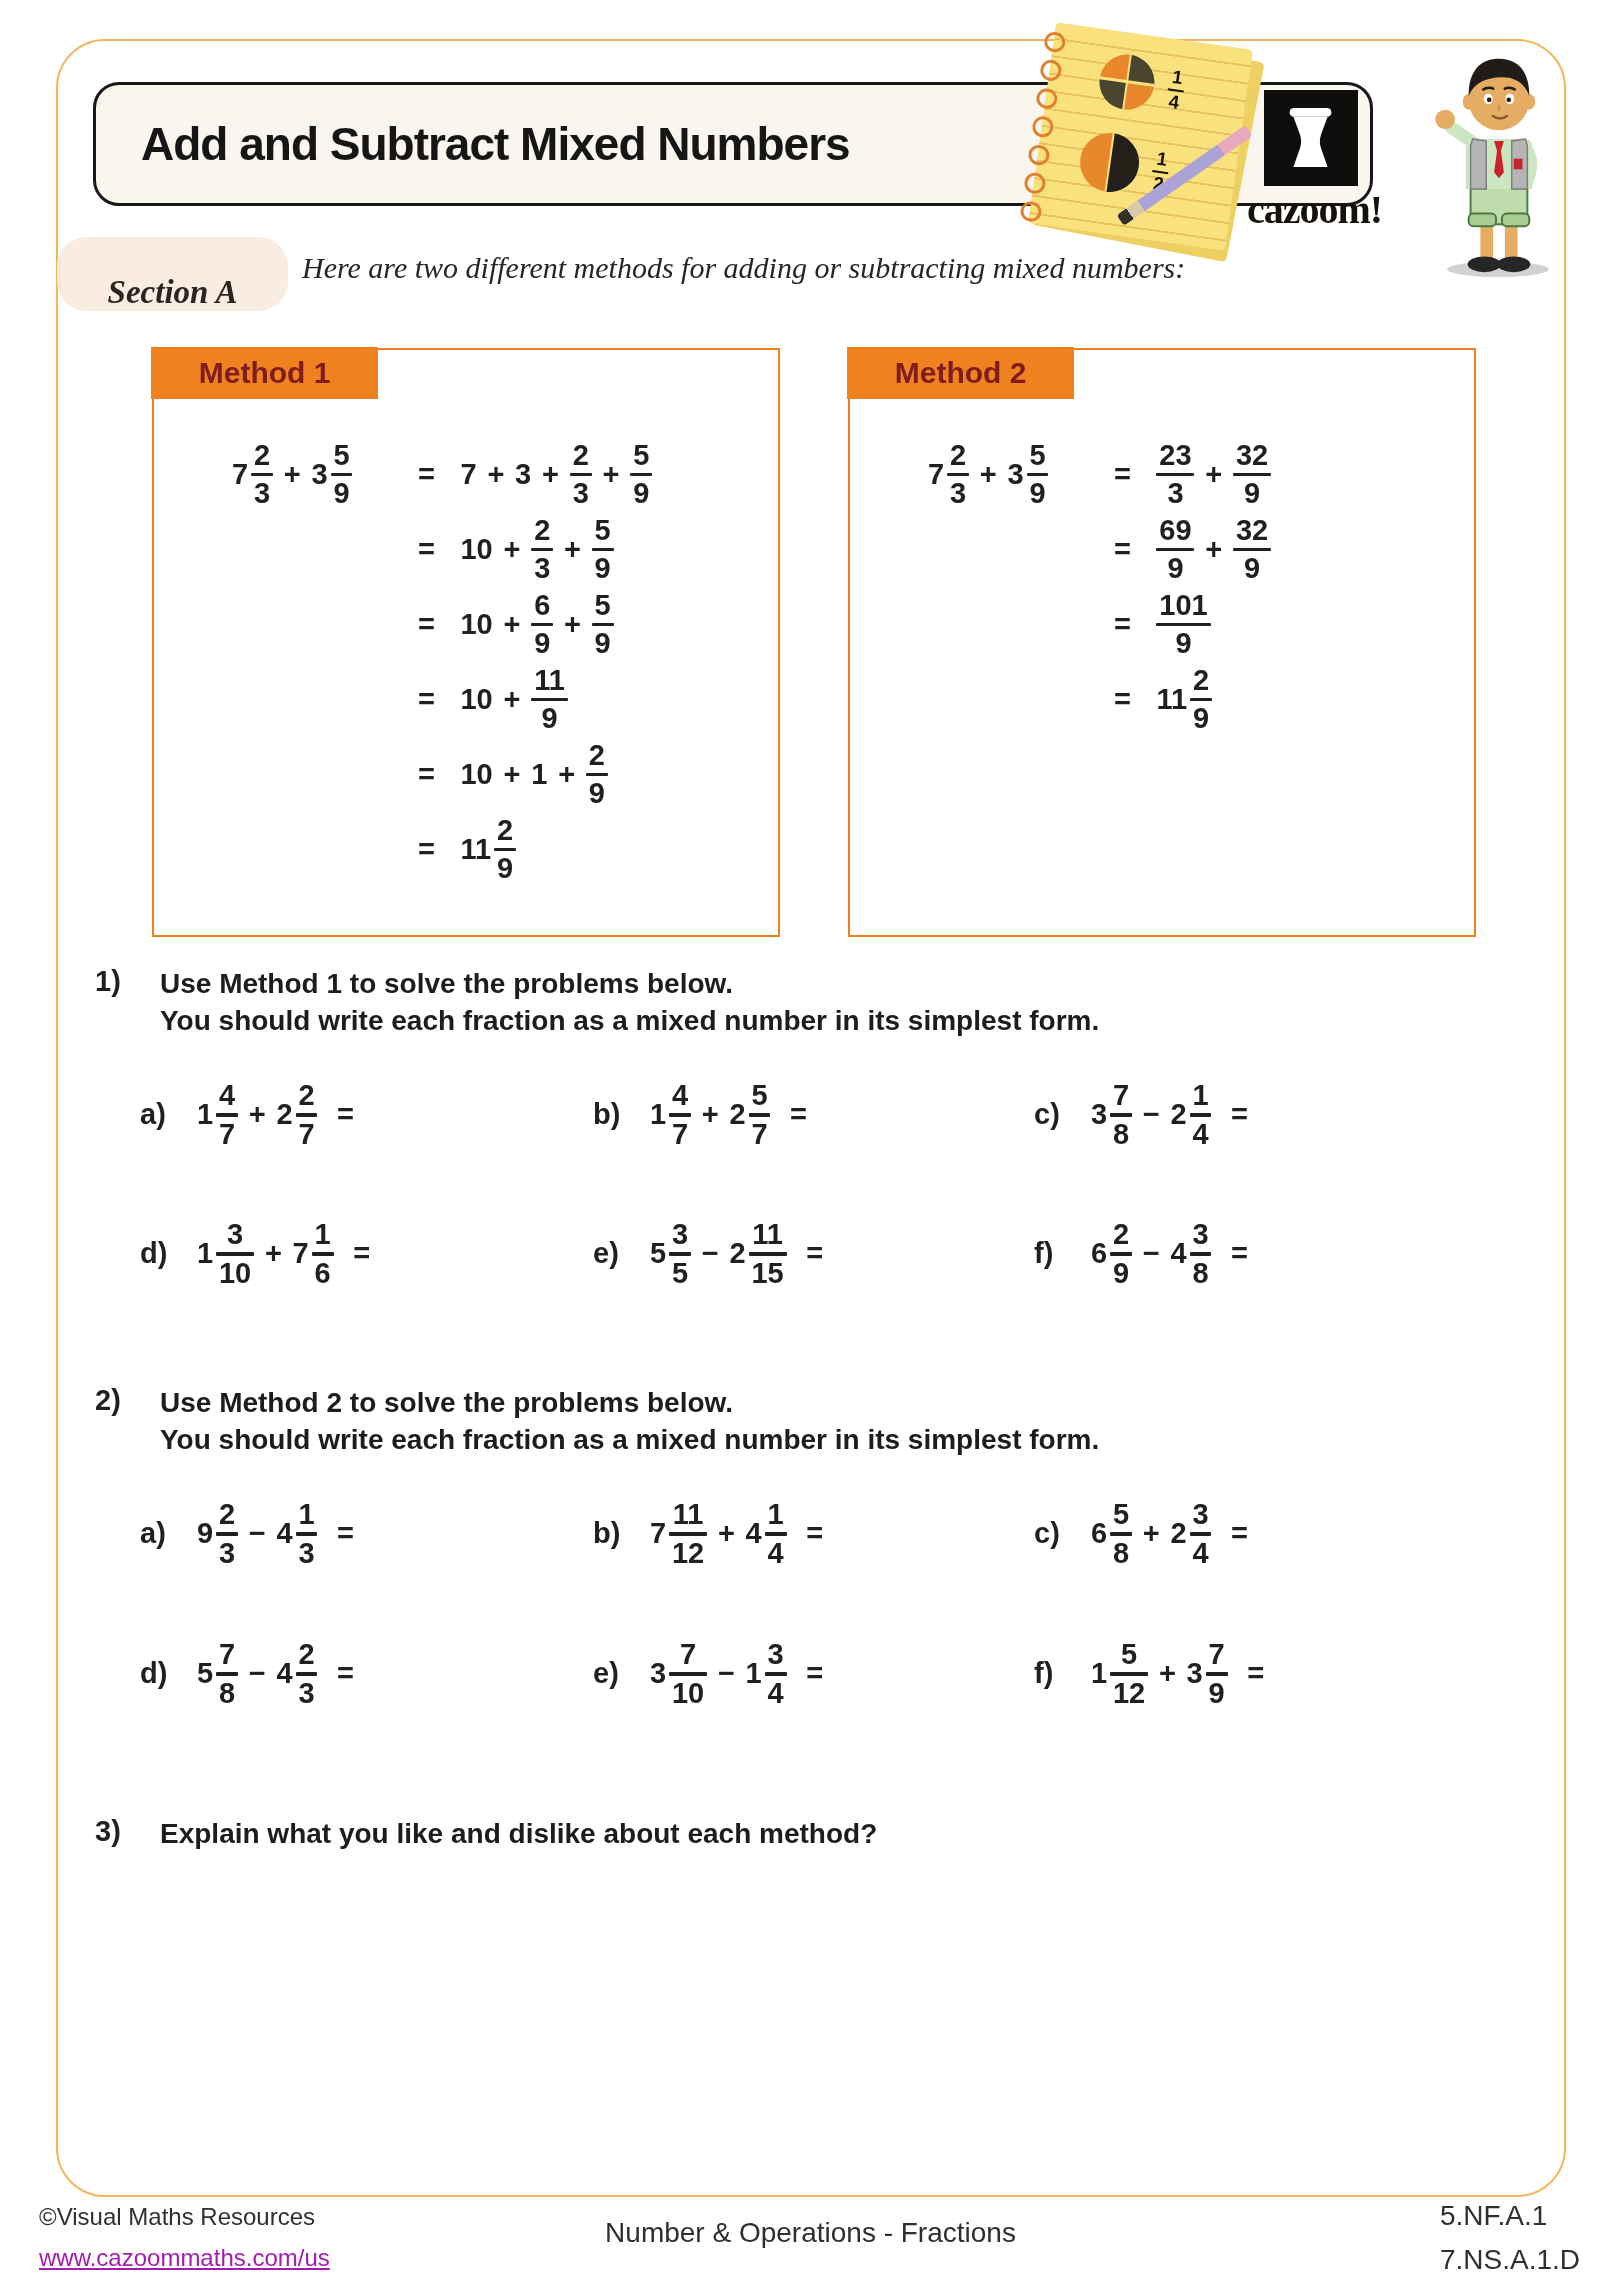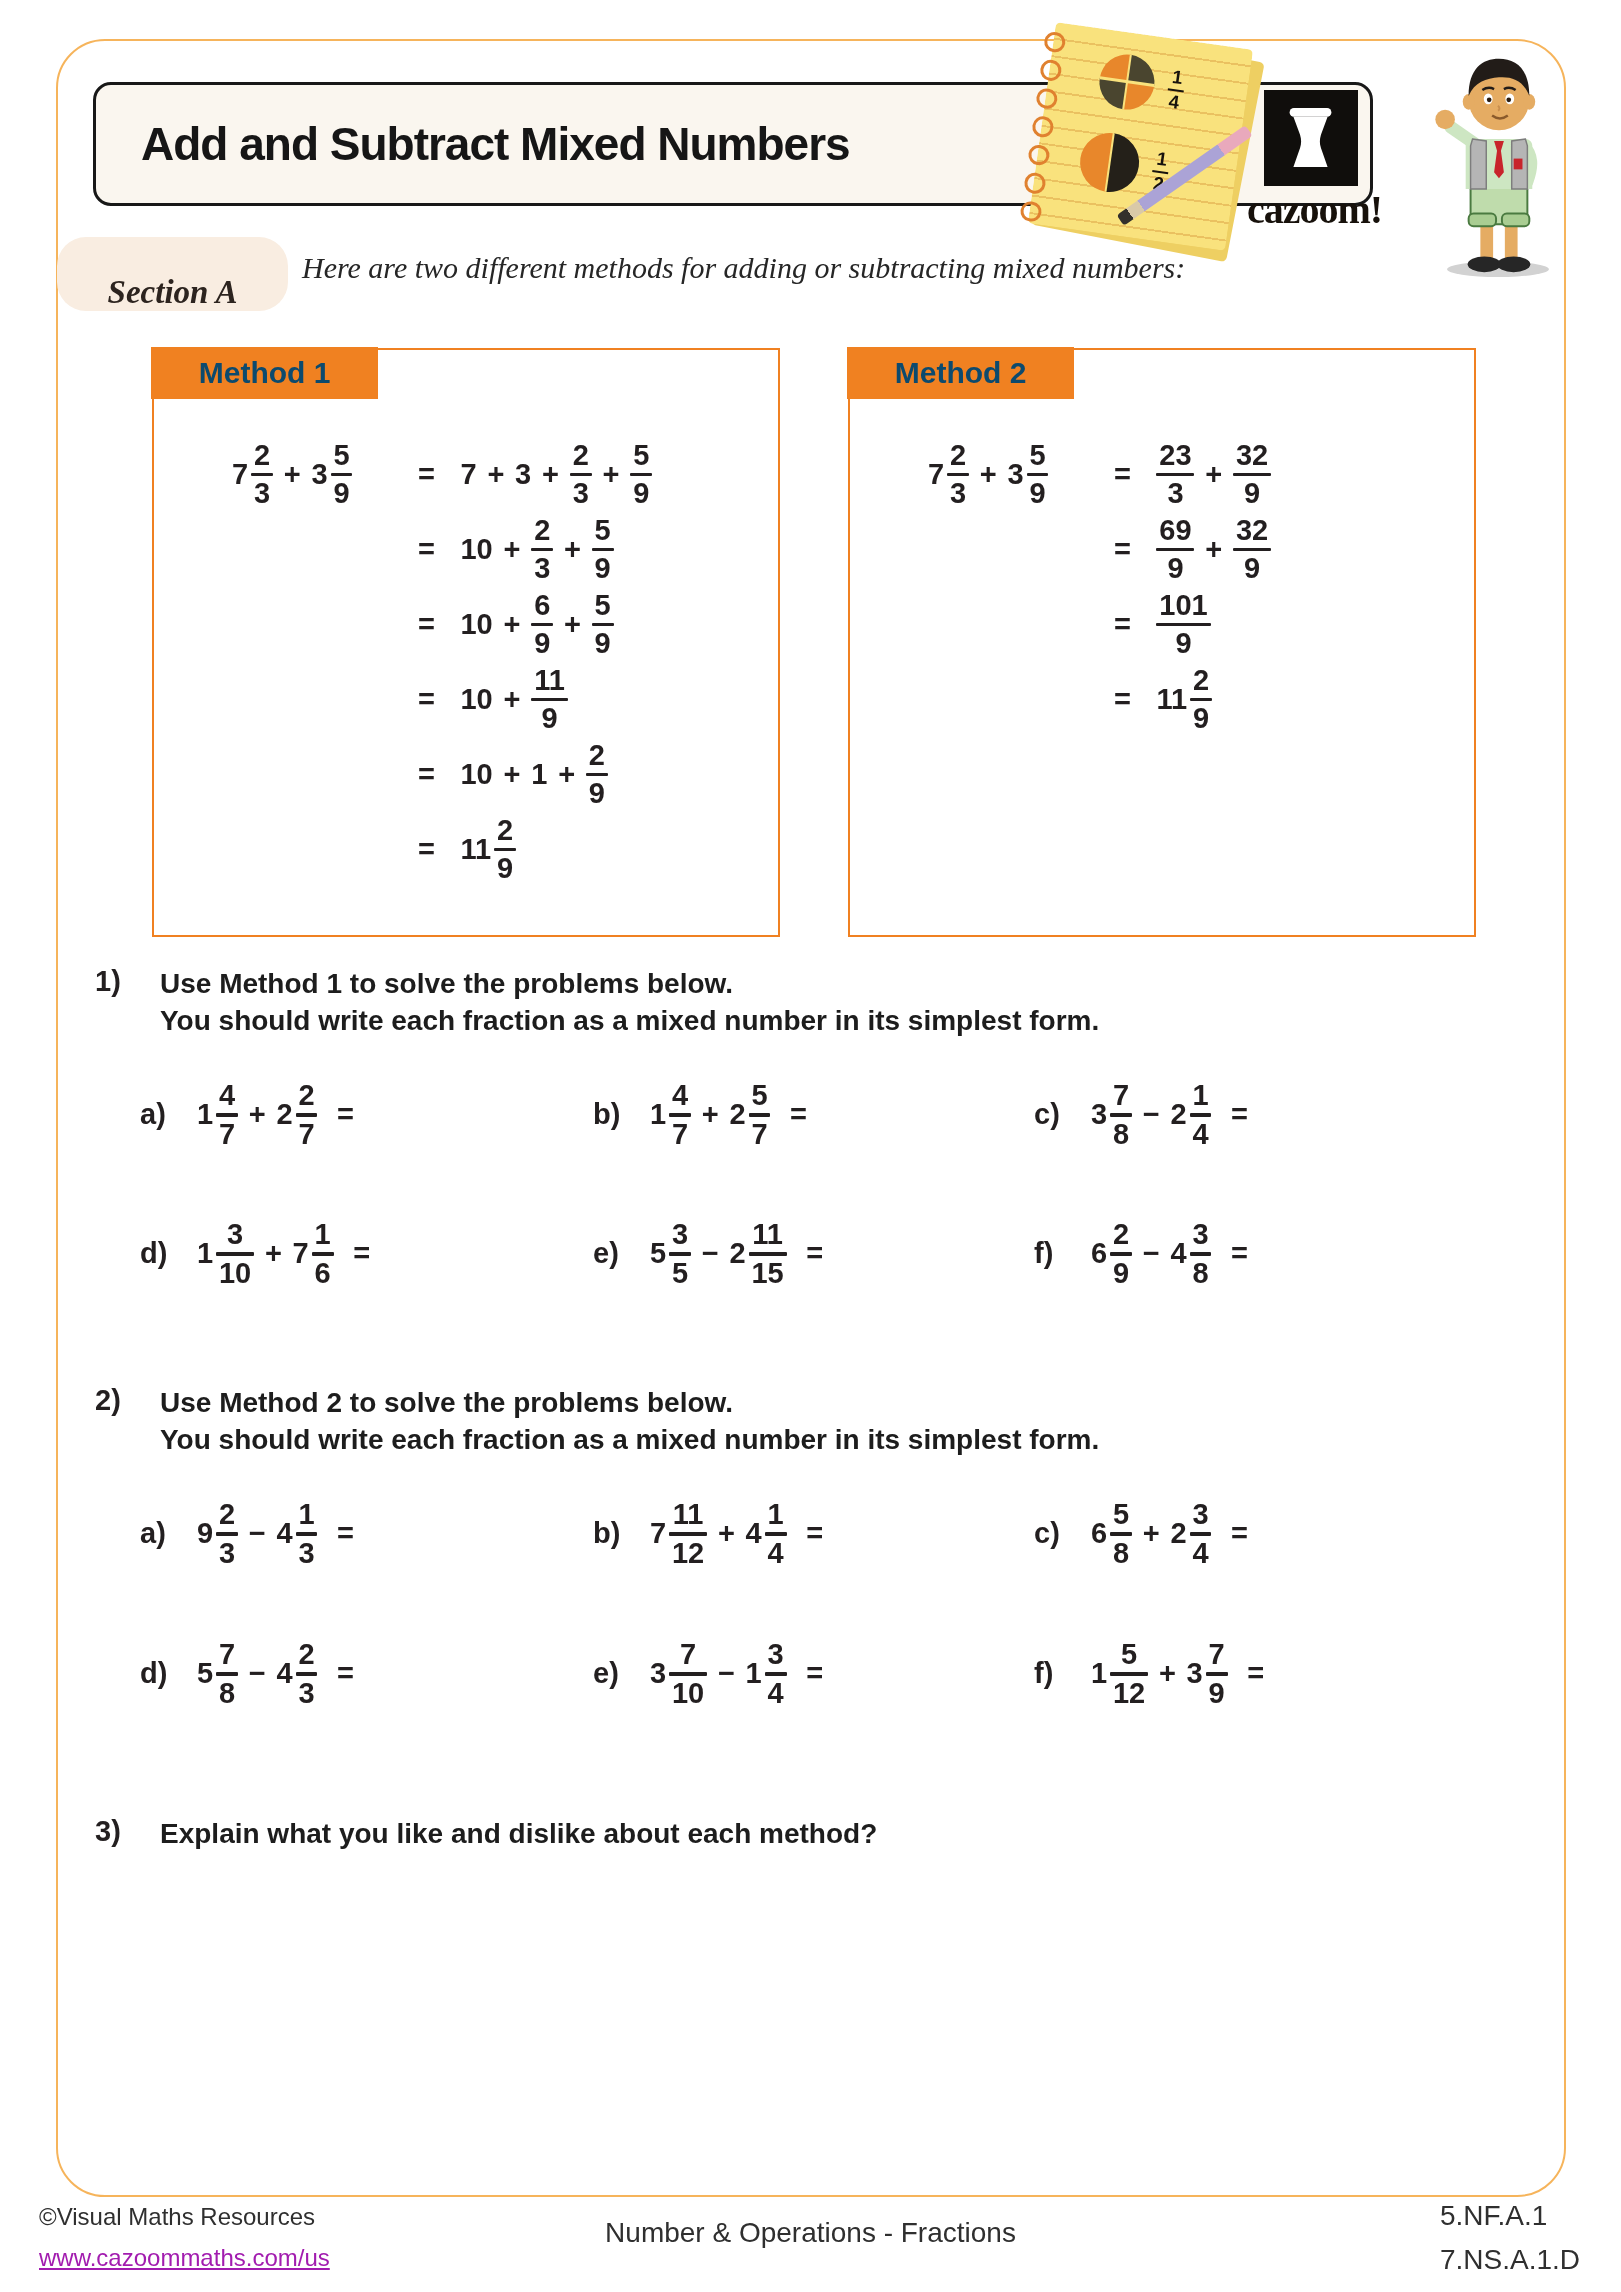--- a/index.html
+++ b/index.html
@@ -5,21 +5,21 @@
   html,body { margin:0; padding:0; background:#ffffff; }
   .page { position:relative; width:1621px; height:2293px; background:#ffffff; overflow:hidden;
           font-family:"Liberation Sans", sans-serif; color:#231F20; }
 
   
   .outer-border { position:absolute; left:56px; top:39px; width:1506px; height:2154px;
                   border:2.9px solid #F6B45B; border-radius:49px; z-index:0; }
 
   
   .title-box { position:absolute; left:93px; top:82px; width:1274px; height:118px;
-               border:3.9px solid #181818; border-radius:18px; background:#FAF6EF; z-index:1; }
+               border:3.9px solid #181818; border-radius:26px; background:#FAF6EF; z-index:1; }
   .page-title { position:absolute; left:45px; top:0; height:118px; display:flex; align-items:center;
                 font-size:46px; font-weight:700; letter-spacing:-1px; color:#161616; }
 
   
   .notepad { position:absolute; left:1041px; top:35px; width:199px; height:203px;
              transform:rotate(8deg); z-index:3; }
   .notepad .sheet-back { position:absolute; left:7.8px; top:5.9px; width:100%; height:100%;
              background:#EECF62; border-radius:4.9px; transform:rotate(3deg); }
   .notepad .sheet { position:absolute; left:0; top:0; width:100%; height:100%;
              background:#F9E27D; border-radius:4.9px;
@@ -75,21 +75,21 @@
   .frac .fnum, .frac .fden { padding:0 2.9px; }
   .frac .fbar { align-self:stretch; height:3.4px; background:#231F20; margin:2.9px 0; border-radius:1px; }
   .tk-mixed .whole { margin-right:2.9px; }
 
   
   .method-box { position:absolute; top:348px; width:624px; height:585px; background:#ffffff;
                 border:2.9px solid #F08121; }
   .method-1 { left:152px; }
   .method-2 { left:848px; }
   .method-tab { position:absolute; left:-2.9px; top:-2.9px; width:227px; height:52px; background:#F08121;
-                color:#0c4a6e; font-weight:700; font-size:30px; display:flex; align-items:center;
+                color:#7f1d1d; font-weight:700; font-size:30px; display:flex; align-items:center;
                 justify-content:center; }
   .mlines { position:absolute; left:0; top:87px; right:0; }
   .mline { height:75px; display:flex; align-items:center; padding-left:78px; }
   .m-lhs { display:inline-flex; align-items:center; width:186px; flex-shrink:0; }
   .m-rhs { display:inline-flex; align-items:center; }
   .m-rhs .tk-eq:first-child { margin-left:0; margin-right:25.5px; }
 
   
   .qhead { position:absolute; left:95px; display:flex; }
   .qnum { width:65px; font-weight:700; font-size:29px; flex-shrink:0; }

